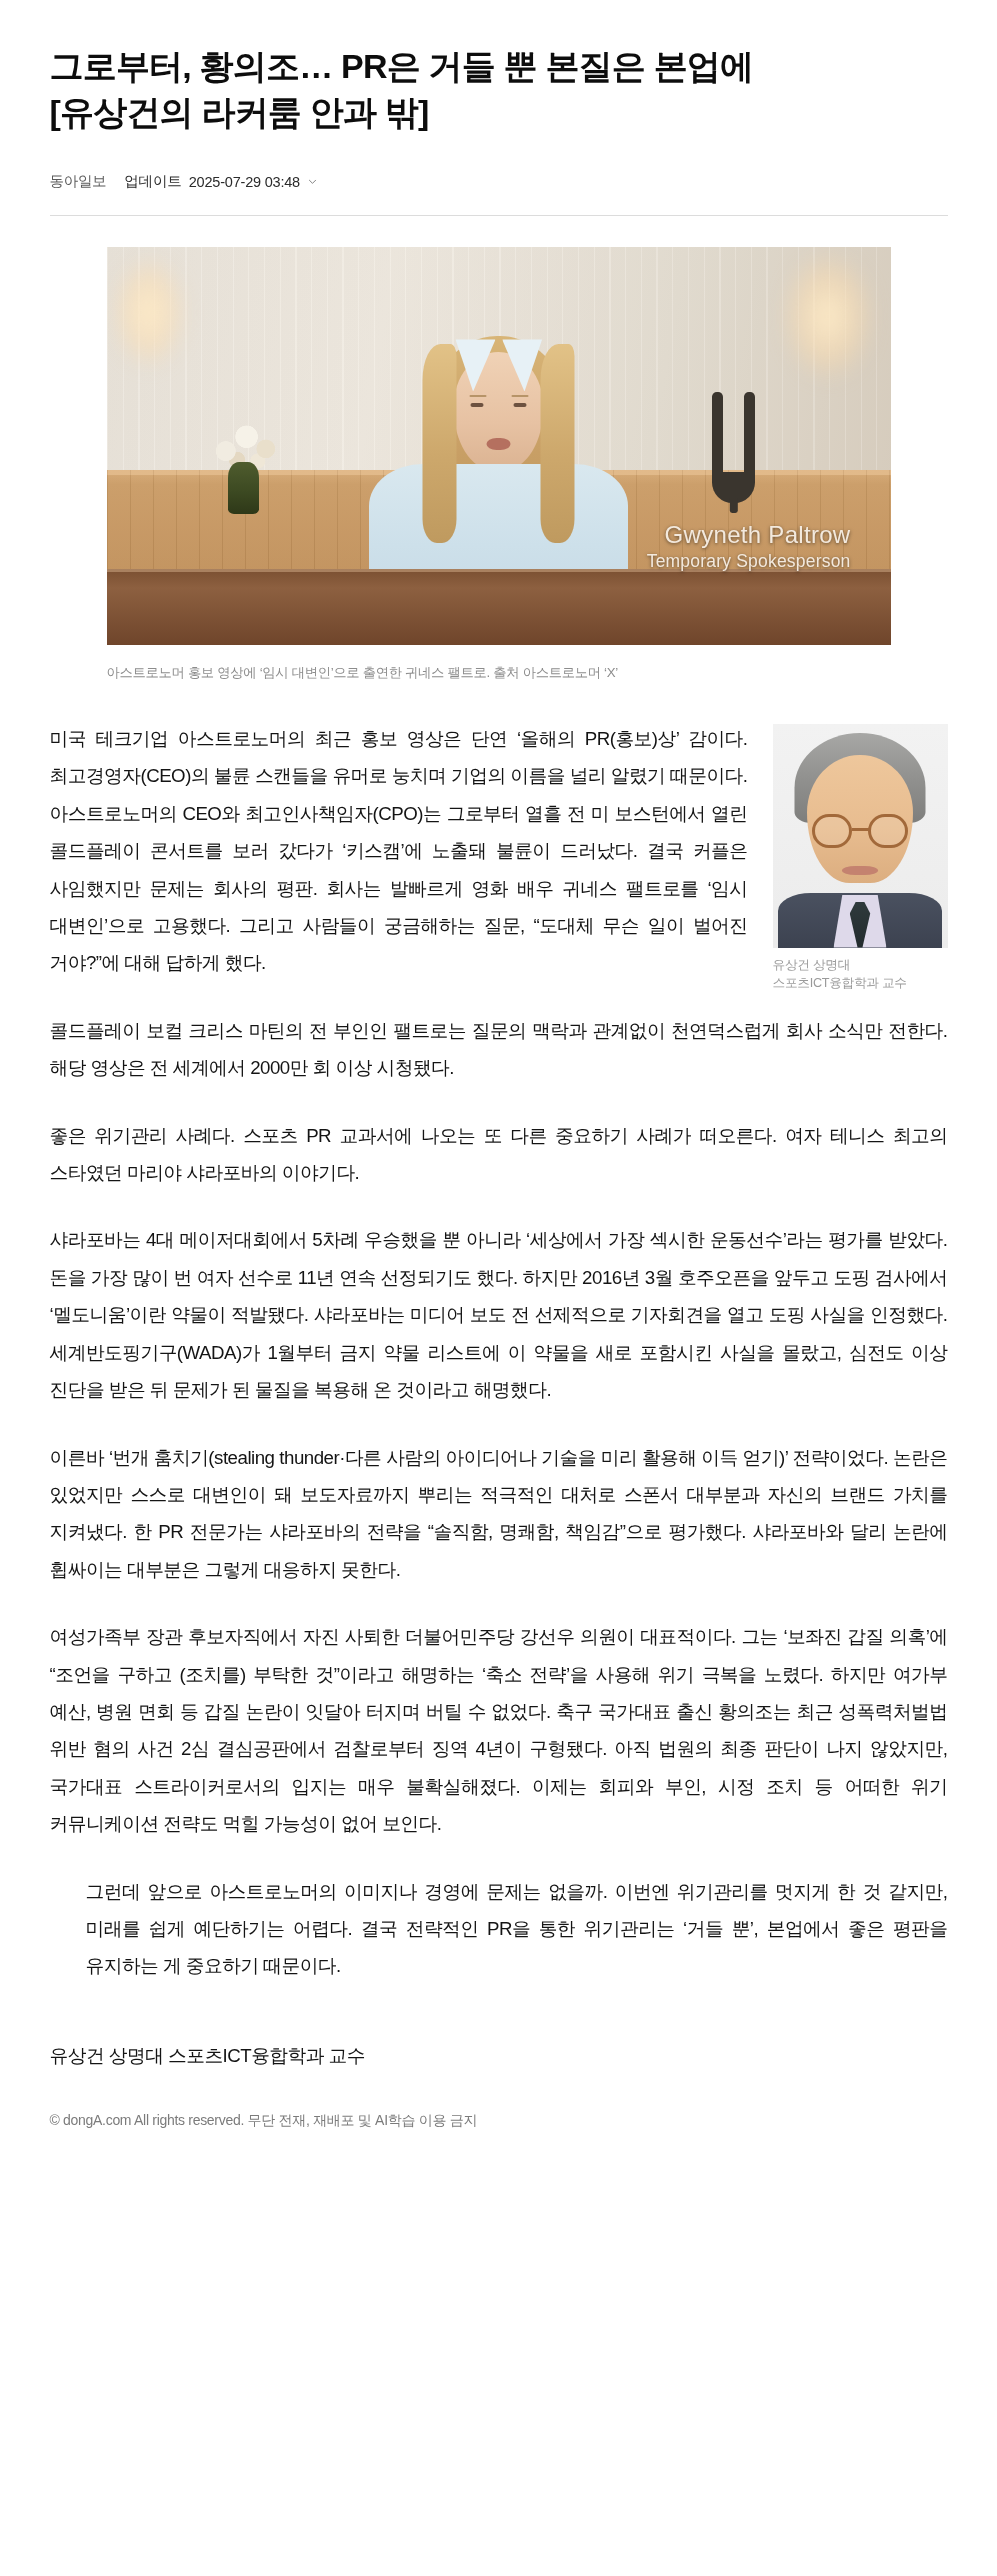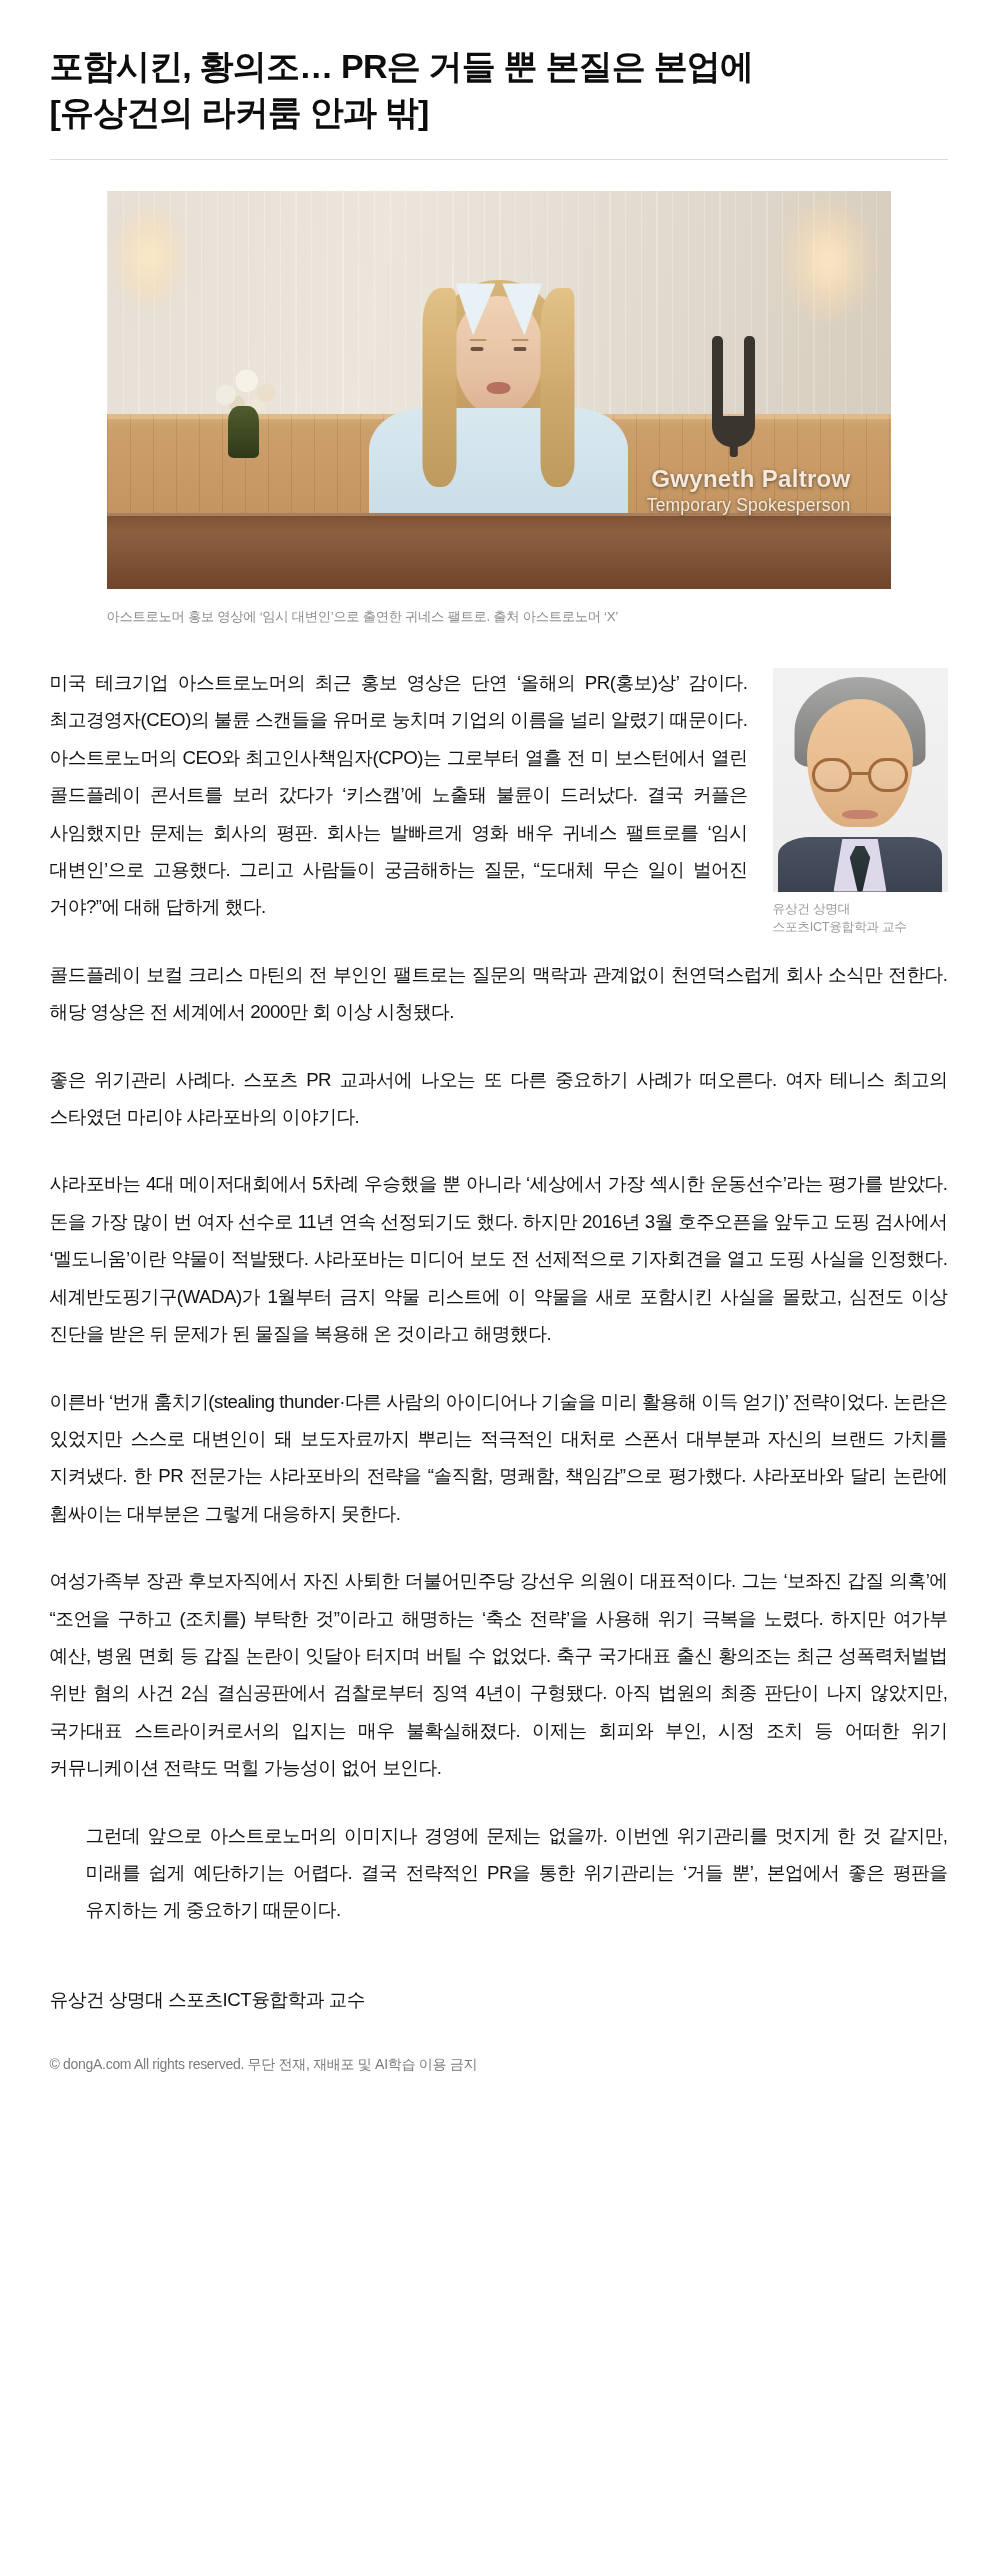--- a/index.html
+++ b/index.html
@@ -241,21 +241,21 @@
   .lp-overlay {
     position: absolute;
     right: 40px;
     bottom: 74px;
     text-align: right;
     color: #f3e9dd;
     text-shadow: 0 1.2px 3.6px rgba(0,0,0,0.55);
   }
   .lp-overlay-name {
     font-size: 24px;
-    font-weight: 700;
+    font-weight: 400;
     letter-spacing: 0.3px;
     line-height: 1.1;
   }
   .lp-overlay-role {
     font-size: 17.5px;
     font-weight: 400;
     margin-top: 3.6px;
     letter-spacing: 0.2px;
     line-height: 1.1;
     margin-left: 8px;
@@ -374,24 +374,36 @@
   .clear { clear: both; }
 </style>
 </head>
 <body>
 
 <div class="page">
 
   <div class="wrap">
     <header class="article-header">
       <h1 class="headline">
-        <span class="ln">포함시킨, 황의조… PR은 거들 뿐 본질은 본업에</span>
+        <span class="ln">그로부터, 황의조… PR은 거들 뿐 본질은 본업에</span>
         <span class="ln">[유상건의 라커룸 안과 밖]</span>
       </h1>
 
+      <div class="meta-row">
+        <span class="meta-source">동아일보</span>
+        <span class="meta-date-group">
+          <span class="meta-date">업데이트</span>
+          <span class="meta-date">2025-07-29 03:48</span>
+          <span class="chevron">
+            <svg width="11" height="11" viewBox="0 0 18 18" aria-hidden="true">
+              <path d="M3.5 6.5 L9 12 L14.5 6.5" fill="none" stroke="#6f6f6f" stroke-width="1.4"></path>
+            </svg>
+          </span>
+        </span>
+      </div>
 
       <div class="rule"></div>
     </header>
   </div>
 
   <figure class="lead-figure">
     <div class="lead-photo">
       <div class="lp-wall"></div>
       <div class="lp-light left"></div>
       <div class="lp-light right"></div>

